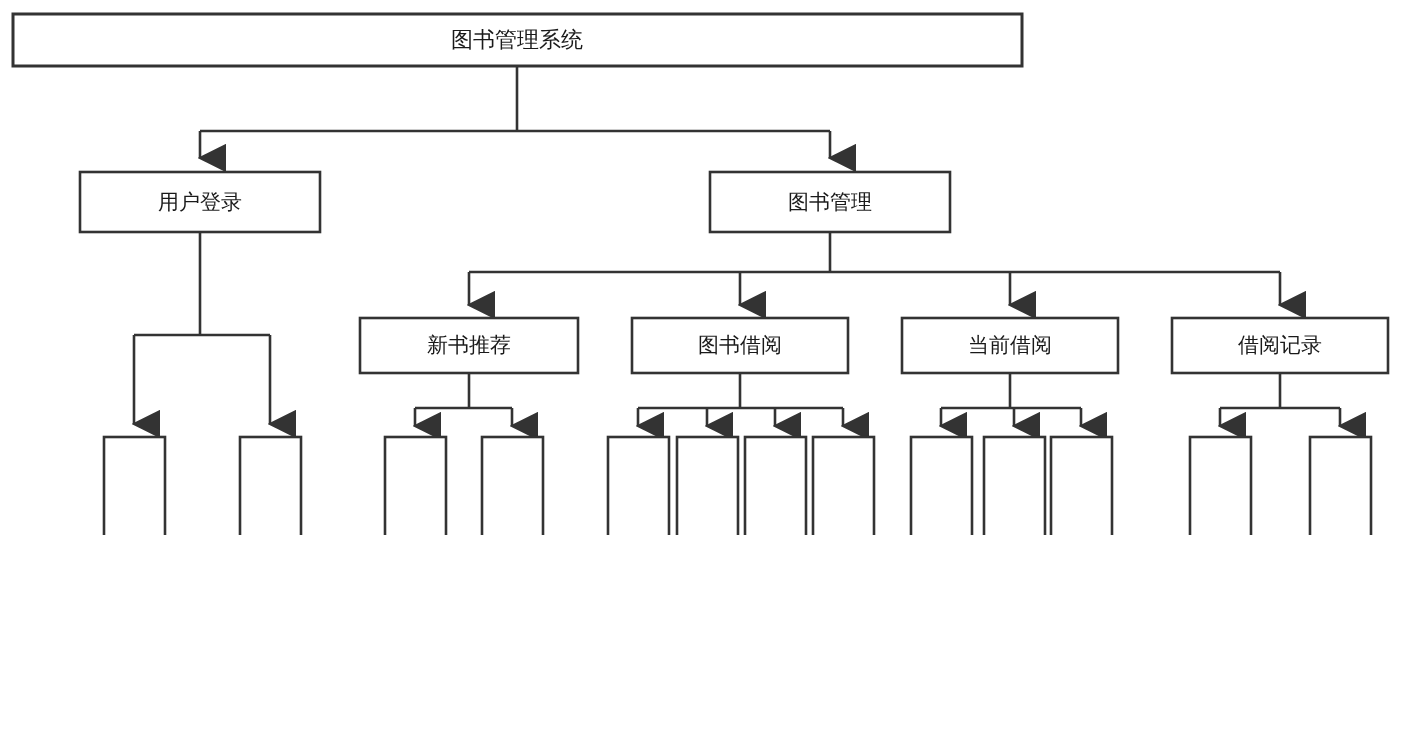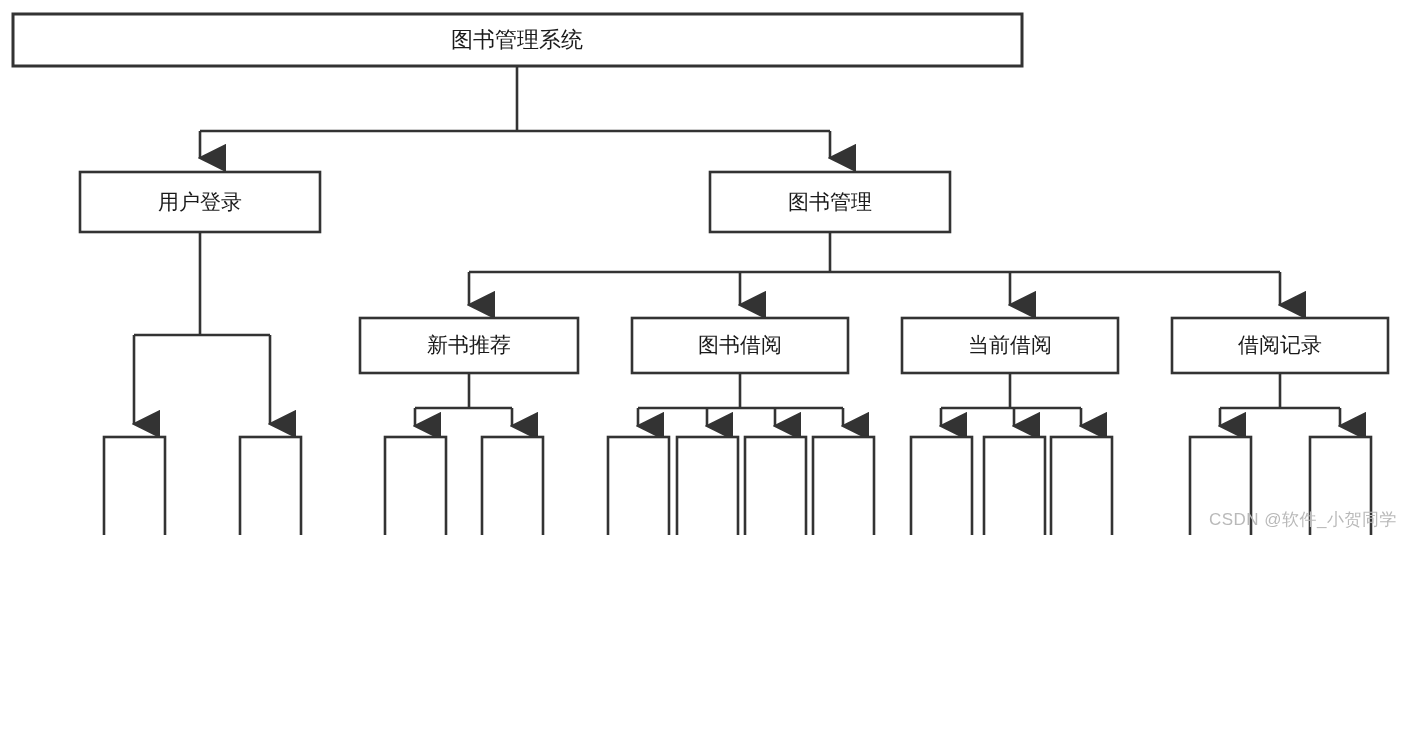--- a/index.html
+++ b/index.html
@@ -212,14 +212,13 @@
     <div class="leaf-label" style="left:677px; top:437px; width:61px; height:298px; padding-top:6px;">新增图书（管理员）</div>
     <div class="leaf-label" style="left:745px; top:437px; width:61px; height:298px; padding-top:6px;">编辑图书（管理员）</div>
     <div class="leaf-label" style="left:813px; top:437px; width:61px; height:298px; padding-top:72px;">借阅图书</div>
     <div class="leaf-label" style="left:911px; top:437px; width:61px; height:298px; padding-top:72px;">查询图书</div>
     <div class="leaf-label" style="left:984px; top:437px; width:61px; height:298px; padding-top:72px;">归还图书</div>
     <div class="leaf-label" style="left:1051px;top:437px; width:61px; height:298px; padding-top:6px;">确认归还（管理员）</div>
     <div class="leaf-label" style="left:1190px;top:437px; width:61px; height:298px; padding-top:36px;">新增借阅记录</div>
     <div class="leaf-label" style="left:1310px;top:437px; width:61px; height:298px; padding-top:36px;">查询借阅记录</div>
   </div>
 
-  <div class="watermark">CSDN @软件_小贺同学</div>
 </div>
 
 </body></html>

